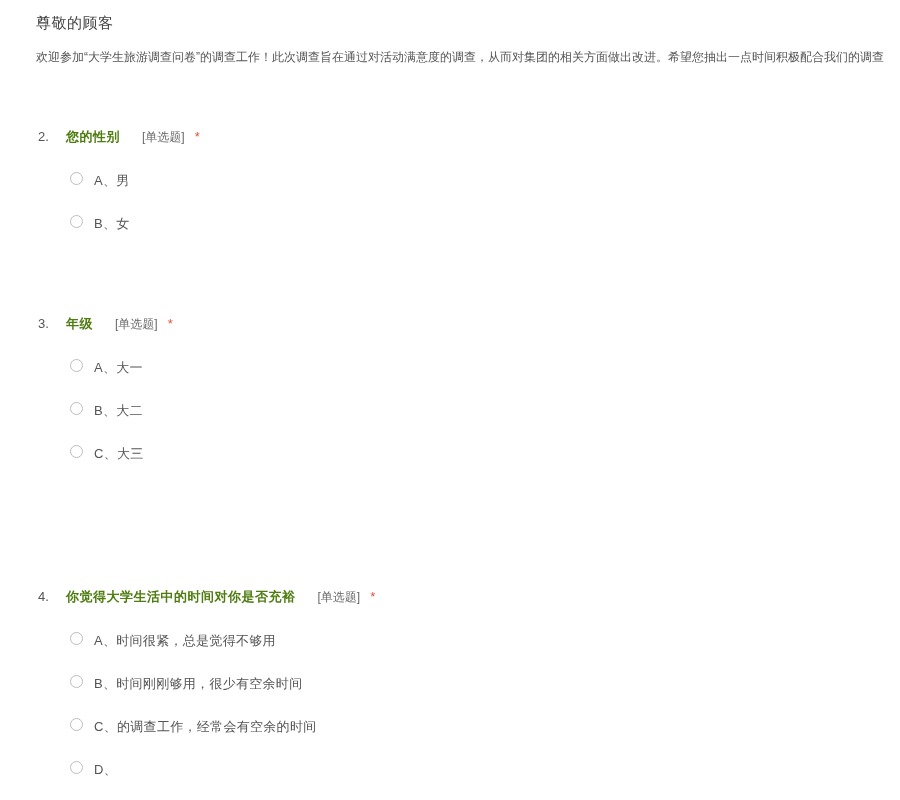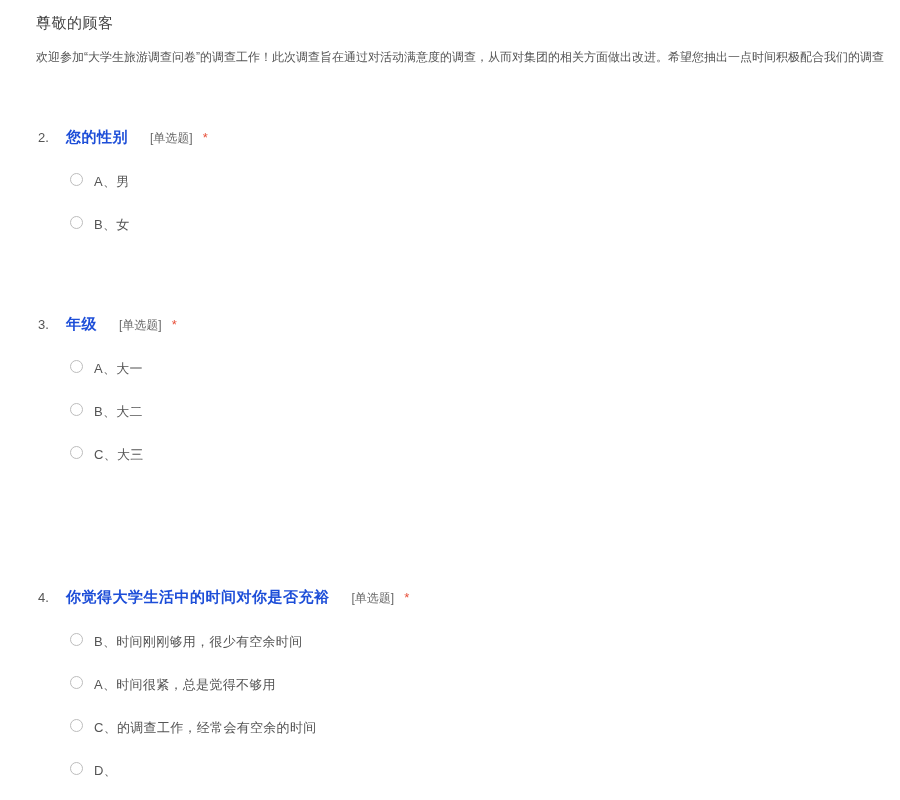--- a/index.html
+++ b/index.html
@@ -52,23 +52,23 @@
     white-space: nowrap;
   }
   .q-num {
     width: 28px;
     margin-left: 38px;
     font-size: 13px;
     color: #555555;
     flex: 0 0 auto;
   }
   .q-title {
-    font-size: 15px;
+    font-size: 13px;
     font-weight: bold;
-    color: #1d4ed8;
+    color: #4d7c0f;
     letter-spacing: 0.5px;
   }
   .q-type {
     font-size: 12px;
     color: #666666;
     margin-left: 14px;
     padding-left: 8px;
   }
   .q-required {
     font-size: 13px;
@@ -158,25 +158,25 @@
   <div class="question-block" id="q-time">
     <div class="q-head">
       <span class="q-num">4.</span>
       <span class="q-title">你觉得大学生活中的时间对你是否充裕</span>
       <span class="q-type">[单选题]</span>
       <span class="q-required">*</span>
     </div>
     <div class="options">
       <div class="option-row">
         <span class="radio"></span>
-        <span class="option-label">B、时间刚刚够用，很少有空余时间</span>
+        <span class="option-label">A、时间很紧，总是觉得不够用</span>
       </div>
       <div class="option-row">
         <span class="radio"></span>
-        <span class="option-label">A、时间很紧，总是觉得不够用</span>
+        <span class="option-label">B、时间刚刚够用，很少有空余时间</span>
       </div>
       <div class="option-row">
         <span class="radio"></span>
         <span class="option-label">C、的调查工作，经常会有空余的时间</span>
       </div>
       <div class="option-row">
         <span class="radio"></span>
         <span class="option-label">D、</span>
       </div>
     </div>

